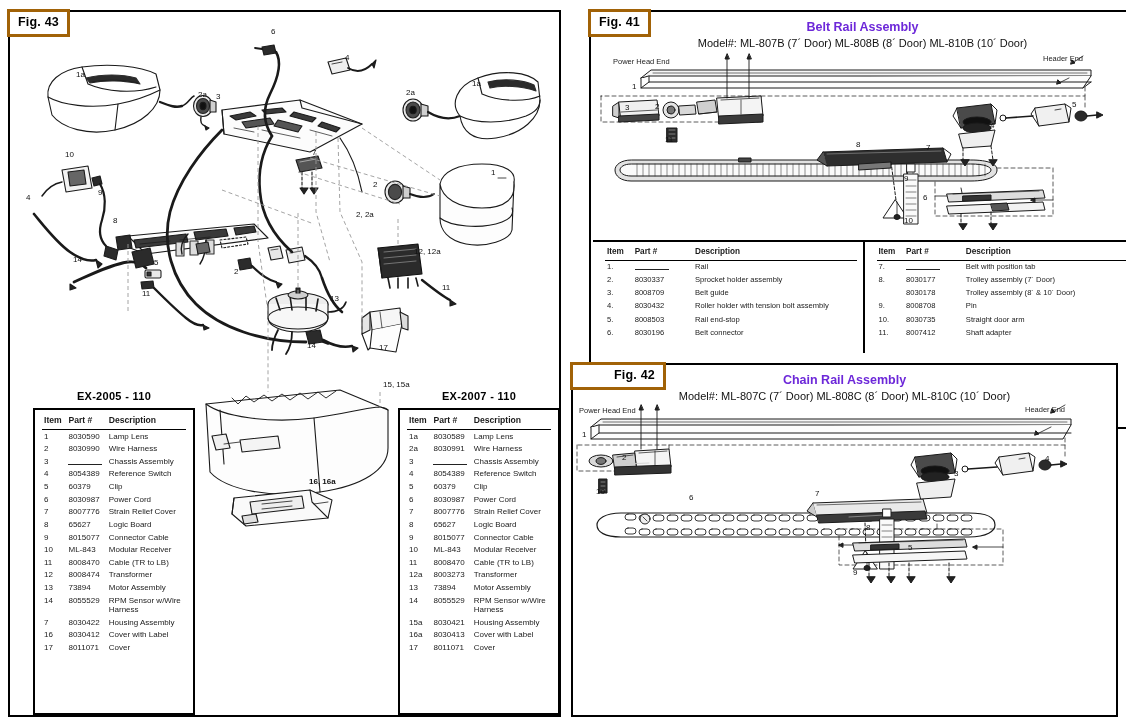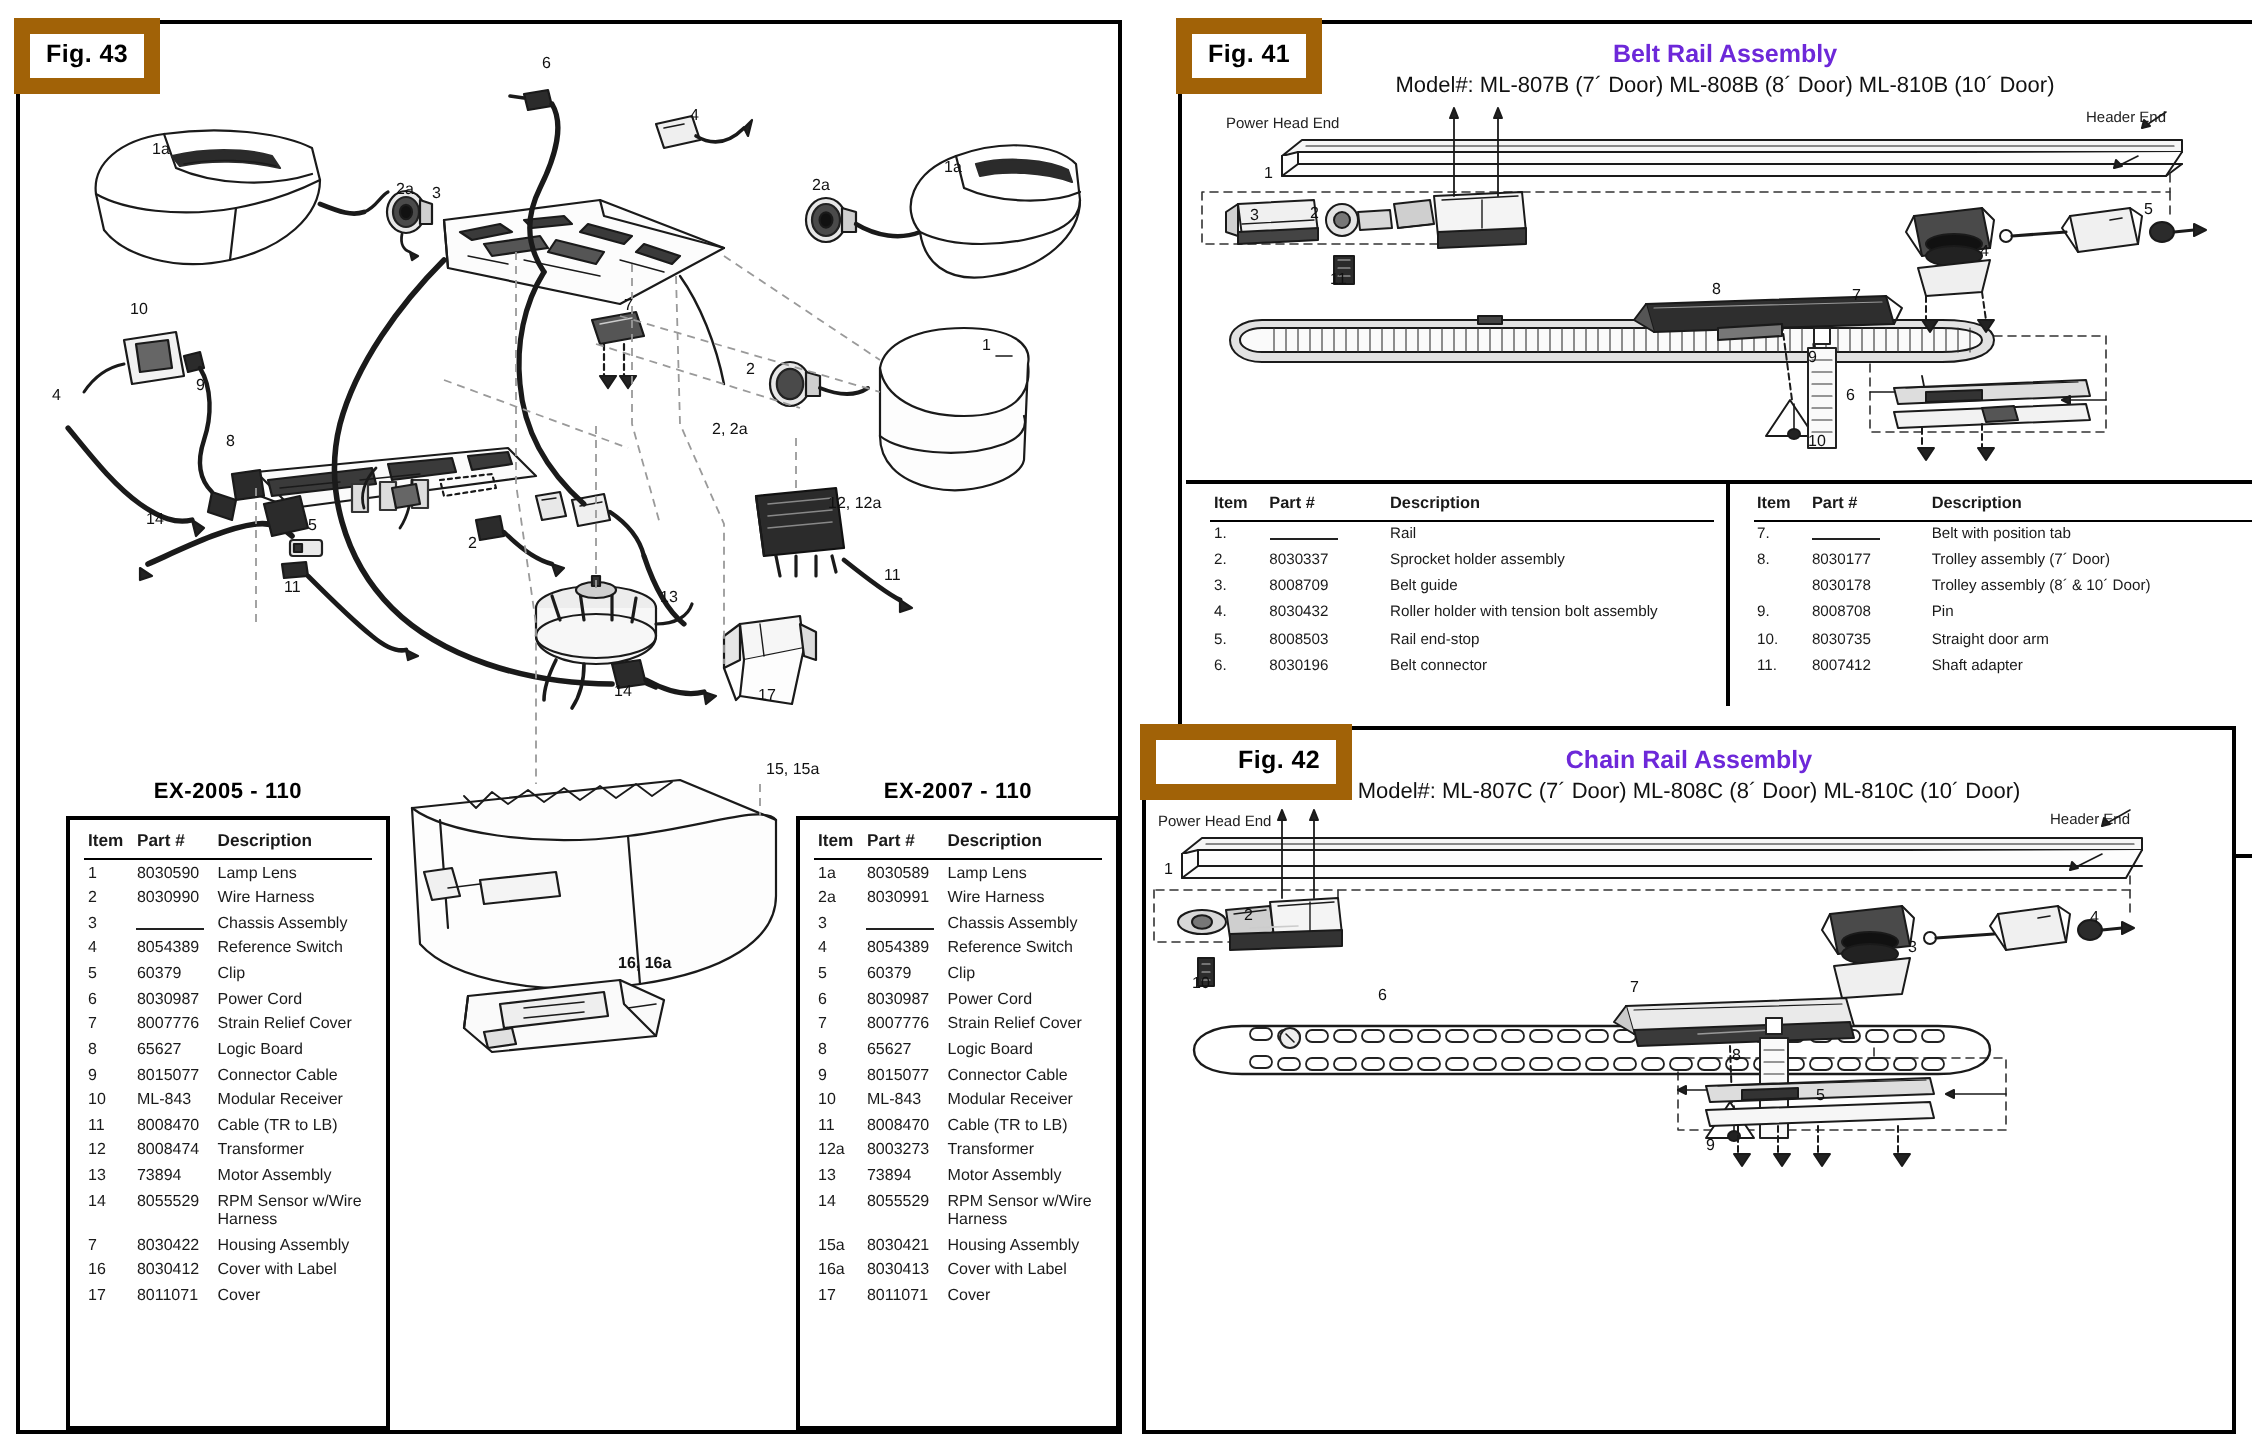--- a/index.html
+++ b/index.html
@@ -23,21 +23,21 @@
     background: #fff;
   }
   #panel-43 { left: 8px;   top: 10px;  width: 553px; height: 707px; }
   #panel-41 { left: 589px; top: 10px;  width: 547px; height: 419px; }
   #panel-42 { left: 571px; top: 363px; width: 547px; height: 354px; }
 
   
   .fig-tag {
     position: absolute;
     background: #fff;
-    border: 8px solid #a16207;
+    border: 3px solid #a16207;
     font-weight: bold;
     font-size: 12.5px;
     line-height: 1;
     padding: 4px 8px 5px 8px;
     z-index: 20;
     white-space: nowrap;
     letter-spacing: .2px;
   }
 
   

